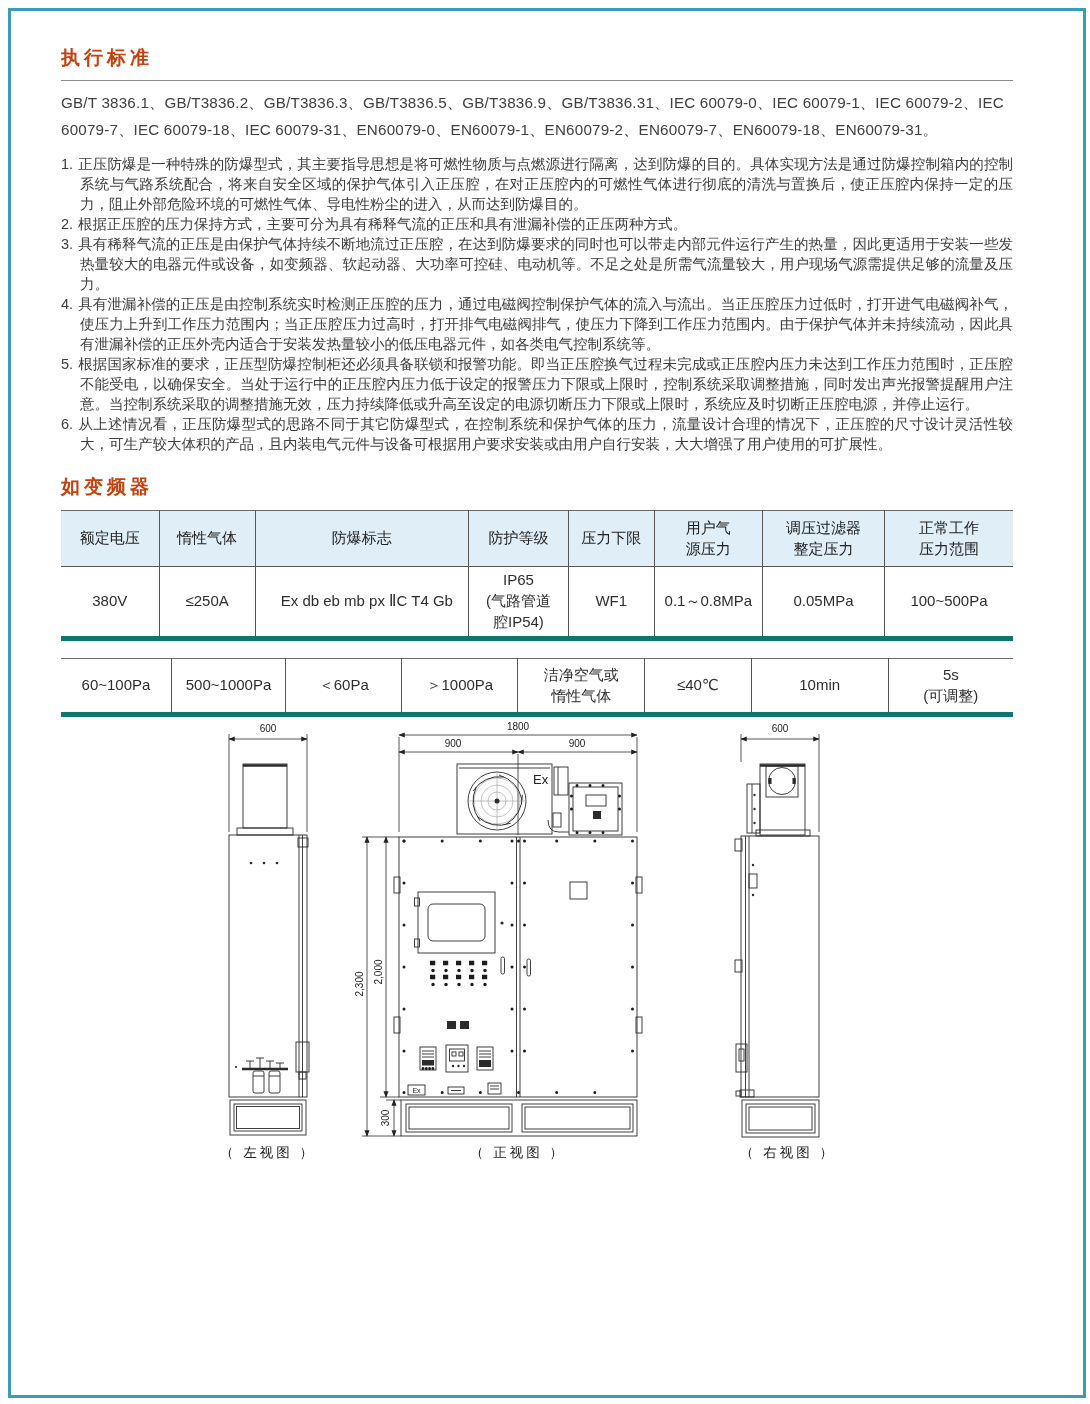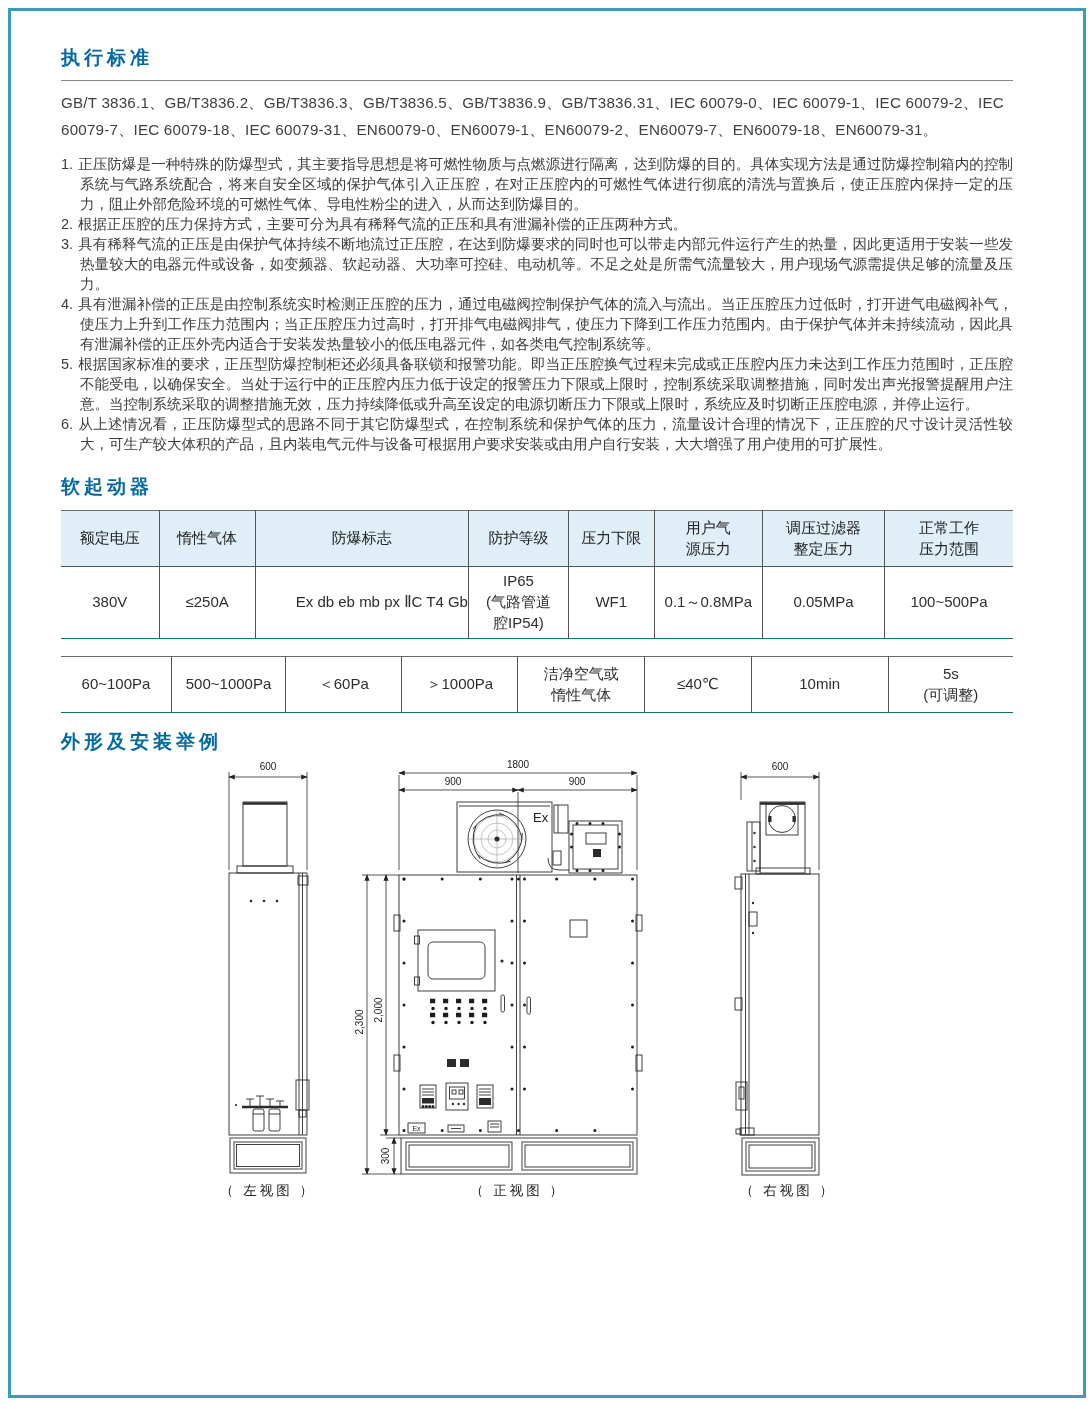--- a/index.html
+++ b/index.html
@@ -8,53 +8,53 @@
     width:1090px; height:1404px; position:relative;
     font-family:"Liberation Sans","DejaVu Sans",sans-serif;
     color:#3a3a3a;
   }
   .frame {
     position:absolute; left:8px; top:8px; width:1078px; height:1390px;
     border:3px solid #3a9db8; overflow:hidden; background:#fff;
   }
   .content { padding:34px 70px 0 50px; }
   .sec-title {
-    font-size:19px; font-weight:bold; color:#0369a1; letter-spacing:4px;
+    font-size:19px; font-weight:bold; color:#c2410c; letter-spacing:4px;
   }
   .underlined { padding-bottom:9px; border-bottom:1px solid #8a8a8a; }
   .standards-text {
     margin-top:8px; margin-bottom:10px;
     font-size:15.2px; line-height:27px; color:#404040; letter-spacing:0.2px;
   }
   .h2 { margin-top:2px; }
   .principle-list { margin-top:11px; margin-bottom:0; }
   .pitem {
     font-size:14.5px; line-height:20px; color:#3c3c3c;
     text-align:justify; padding-left:19px; text-indent:-19px;
   }
   .pnum { padding-right:5px; }
   .h3 { margin-top:20px; margin-bottom:10px; }
   table.ptable {
     width:100%; border-collapse:collapse; table-layout:fixed;
-    border-top:1px solid #6a6a6a; border-bottom:1px solid #0f766e;
+    border-top:1px solid #6a6a6a; border-bottom:5px solid #0f766e;
   }
   .ptable th, .ptable td {
     border-left:1px solid #555; text-align:center; vertical-align:middle;
     white-space:pre-line; font-weight:normal; line-height:1.38;
   }
   .ptable th:first-child, .ptable td:first-child { border-left:none; }
   .ptable th {
     background:#dfeef7; height:56px; font-size:15px; color:#222;
     border-bottom:1px solid #555;
   }
   .ptable td { font-size:15px; color:#2e2e2e; }
   .t1 td { height:72px; }
   .t2 th { height:54px; }
   .t2 td { height:56px; }
-  .t1 td.al { text-align:right; padding-left:10px;margin-left:14px; }
+  .t1 td.al { text-align:center; padding-left:10px;margin-left:14px; }
   .tgap { height:17px; }
   .h4 { margin-top:16px; margin-bottom:0; }
   .drawings { margin-left:-11px; display:block; }
   
   .ln { stroke:#2b2b2b; stroke-width:0.9; fill:none; }
   .thick { stroke:#2b2b2b; stroke-width:2.4; fill:none; }
   .fill { fill:#2b2b2b; stroke:none; }
   .lite { stroke:#9a9a9a; stroke-width:0.6; fill:none; }
   .dots { stroke:#1d1d1d; stroke-width:3; stroke-linecap:round; fill:none; }
   .mdots { stroke:#1d1d1d; stroke-width:3.5; stroke-linecap:round; fill:none; }
@@ -76,21 +76,21 @@
 
     <div class="principle-list">
       <p class="pitem"><span class="pnum">1.</span><span>正压防爆是一种特殊的防爆型式，其主要指导思想是将可燃性物质与点燃源进行隔离，达到防爆的目的。具体实现方法是通过防爆控制箱内的控制系统与气路系统配合，将来自安全区域的保护气体引入正压腔，在对正压腔内的可燃性气体进行彻底的清洗与置换后，使正压腔内保持一定的压力，阻止外部危险环境的可燃性气体、导电性粉尘的进入，从而达到防爆目的。</span></p>
       <p class="pitem"><span class="pnum">2.</span><span>根据正压腔的压力保持方式，主要可分为具有稀释气流的正压和具有泄漏补偿的正压两种方式。</span></p>
       <p class="pitem"><span class="pnum">3.</span><span>具有稀释气流的正压是由保护气体持续不断地流过正压腔，在达到防爆要求的同时也可以带走内部元件运行产生的热量，因此更适用于安装一些发热量较大的电器元件或设备，如变频器、软起动器、大功率可控硅、电动机等。不足之处是所需气流量较大，用户现场气源需提供足够的流量及压力。</span></p>
       <p class="pitem"><span class="pnum">4.</span><span>具有泄漏补偿的正压是由控制系统实时检测正压腔的压力，通过电磁阀控制保护气体的流入与流出。当正压腔压力过低时，打开进气电磁阀补气，使压力上升到工作压力范围内；当正压腔压力过高时，打开排气电磁阀排气，使压力下降到工作压力范围内。由于保护气体并未持续流动，因此具有泄漏补偿的正压外壳内适合于安装发热量较小的低压电器元件，如各类电气控制系统等。</span></p>
       <p class="pitem"><span class="pnum">5.</span><span>根据国家标准的要求，正压型防爆控制柜还必须具备联锁和报警功能。即当正压腔换气过程未完成或正压腔内压力未达到工作压力范围时，正压腔不能受电，以确保安全。当处于运行中的正压腔内压力低于设定的报警压力下限或上限时，控制系统采取调整措施，同时发出声光报警提醒用户注意。当控制系统采取的调整措施无效，压力持续降低或升高至设定的电源切断压力下限或上限时，系统应及时切断正压腔电源，并停止运行。</span></p>
       <p class="pitem"><span class="pnum">6.</span><span>从上述情况看，正压防爆型式的思路不同于其它防爆型式，在控制系统和保护气体的压力，流量设计合理的情况下，正压腔的尺寸设计灵活性较大，可生产较大体积的产品，且内装电气元件与设备可根据用户要求安装或由用户自行安装，大大增强了用户使用的可扩展性。</span></p>
     </div>
 
-    <h2 class="sec-title h3">软起动器</h2>
+    <h2 class="sec-title h3">如变频器</h2>
 
     <table class="ptable t1">
       <colgroup>
         <col style="width:10.3%">
           <col style="width:10.1%">
           <col style="width:22.4%">
           <col style="width:10.5%">
         <col style="width:9%">
           <col style="width:11.4%">
           <col style="width:12.8%">
@@ -147,21 +147,20 @@
         <td>洁净空气或
 惰性气体</td>
         <td>≤40℃</td>
         <td>10min</td>
         <td>5s
 (可调整)</td>
       </tr>
     </tbody>
       </table>
 
-    <h2 class="sec-title h4">外形及安装举例</h2>
 
     <svg class="drawings" width="990" height="450" viewBox="0 0 990 450">
       <defs>
         <marker id="arr" viewBox="0 0 10 10" refX="9" refY="5" markerWidth="8" markerHeight="8" orient="auto-start-reverse">
           <path d="M0,1 L10,5 L0,9 z" fill="#222"></path>
         </marker>
       </defs>
 
       <g>
         <line class="dim" x1="179" y1="17" x2="179" y2="115"></line>

